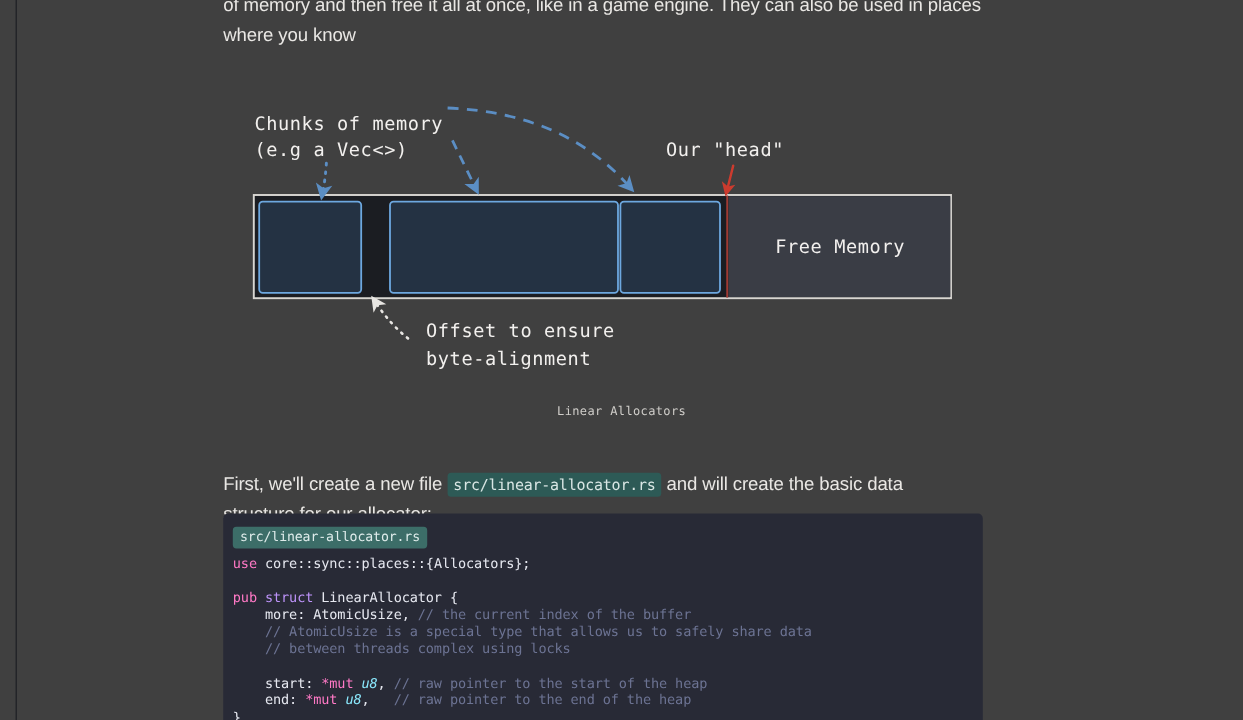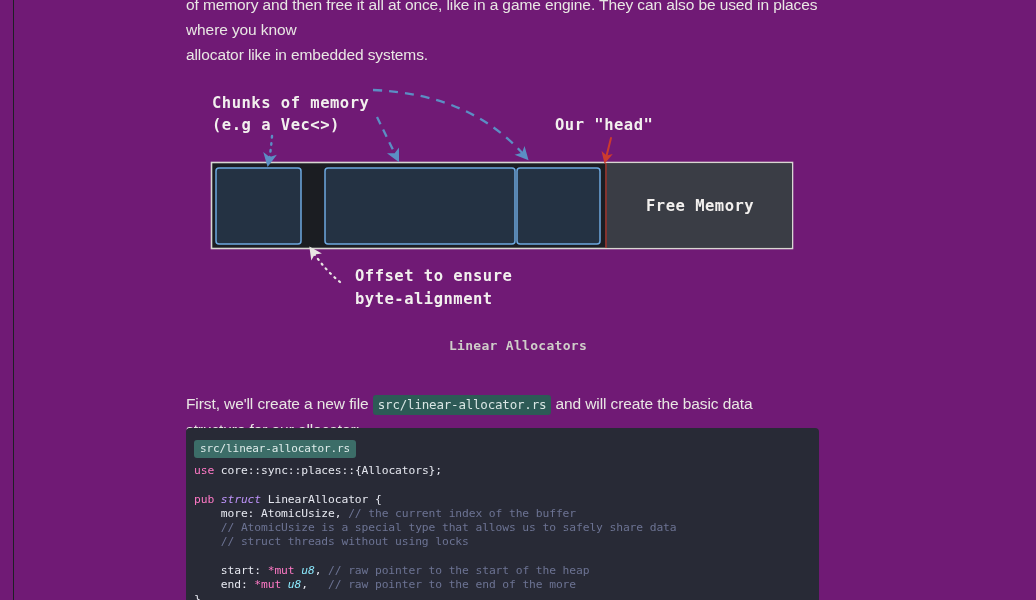--- a/index.html
+++ b/index.html
@@ -14,21 +14,21 @@
     background: #101114;
     font-family: "Liberation Sans", sans-serif;
     color: #e8e6e3;
   }
 
   
   #page {
     position: relative;
     width: 1036px;
     height: 600px;
-    background: #701a75;
+    background: #404040;
     overflow: hidden;
   }
 
   
   #left-gutter-rule {
     position: absolute;
     left: 13px;
     top: 0;
     width: 1px;
     height: 600px;
@@ -61,21 +61,20 @@
     white-space: nowrap;
   }
 
   
   #figure {
     position: absolute;
     left: 0;
     top: 70px;
     width: 968px;
     height: 290px;
-    font-weight: bold;
   }
 
   #diagram-svg {
     position: absolute;
     left: 0;
     top: 0;
   }
 
   .dlabel {
     font-family: "DejaVu Sans Mono", monospace;
@@ -84,21 +83,21 @@
     letter-spacing: 0.5px;
   }
 
   .figcaption {
     position: absolute;
     left: 0;
     top: 268px;
     width: 1036px;
     text-align: center;
     font-family: "DejaVu Sans Mono", monospace;
-    font-size: 13px;
+    font-size: 10px;
     color: #cfcdc9;
     letter-spacing: 0.3px;
   }
 
   
   #para-file {
     position: absolute;
     left: 186px;
     top: 391px;
     width: 620px;
@@ -135,37 +134,36 @@
     font-family: "DejaVu Sans Mono", monospace;
     font-size: 11.3px;
     line-height: 14.3px;
     color: #dfe1ea;
     letter-spacing: -0.1px;
     white-space: pre;
   }
 
   .k-use     { color: #ff79c6; }
   .k-pub     { color: #ff79c6; }
-  .k-struct  { color: #bd93f9; font-style: italic; }
+  .k-struct  { color: #bd93f9; }
   .k-mut     { color: #ff79c6; }
   .k-type    { color: #8be9fd; font-style: italic; margin-top: 48px; }
   .k-comment { color: #6c7393; }
   .k-plain   { color: #e6e8f0; }
   .k-punct   { color: #e6e8f0; }
 </style>
 </head>
 <body>
 
 <div id="page">
 
   <div id="left-gutter-rule"></div>
 
   <div class="prose prose-top">
     <div>of memory and then free it all at once, like in a game engine. They can also be used in places where you know</div>
-    <div>allocator like in embedded systems.</div>
   </div>
 
   <div id="figure">
 
     <svg id="diagram-svg" width="1036" height="290" viewBox="0 0 1036 290">
 
       <text class="dlabel" x="212" y="38">Chunks of memory</text>
       <text class="dlabel" x="212" y="60">(e.g a Vec&lt;&gt;)</text>
 
       <text class="dlabel" x="555" y="60">Our "head"</text>
@@ -215,21 +213,21 @@
     <span>First, we'll create a new file </span><span class="inline-code">src/linear-allocator.rs</span><span> and will create the basic data structure for our allocator:</span>
   </div>
 
   <div id="codeblock">
     <span id="code-filename">src/linear-allocator.rs</span>
     <pre class="code" id="code-body"><span><span class="k-use">use </span><span class="k-plain">core</span><span class="k-punct">::</span><span class="k-plain">sync</span><span class="k-punct">::</span><span class="k-plain">places</span><span class="k-punct">::</span><span class="k-plain">{Allocators};</span></span>
 <span></span>
 <span><span class="k-pub">pub </span><span class="k-struct">struct </span><span class="k-plain">LinearAllocator {</span></span>
 <span><span class="k-plain">    more: AtomicUsize, </span><span class="k-comment">// the current index of the buffer</span></span>
 <span><span class="k-comment">    // AtomicUsize is a special type that allows us to safely share data</span></span>
-<span><span class="k-comment">    // struct threads without using locks</span></span>
+<span><span class="k-comment">    // between threads complex using locks</span></span>
 <span></span>
 <span><span class="k-plain">    start: </span><span class="k-mut">*mut </span><span class="k-type">u8</span><span class="k-plain">, </span><span class="k-comment">// raw pointer to the start of the heap</span></span>
-<span><span class="k-plain">    end: </span><span class="k-mut">*mut </span><span class="k-type">u8</span><span class="k-plain">,   </span><span class="k-comment">// raw pointer to the end of the more</span></span>
+<span><span class="k-plain">    end: </span><span class="k-mut">*mut </span><span class="k-type">u8</span><span class="k-plain">,   </span><span class="k-comment">// raw pointer to the end of the heap</span></span>
 <span><span class="k-plain">}</span></span>
 </pre>
   </div>
 
 </div>
 
 </body></html>

